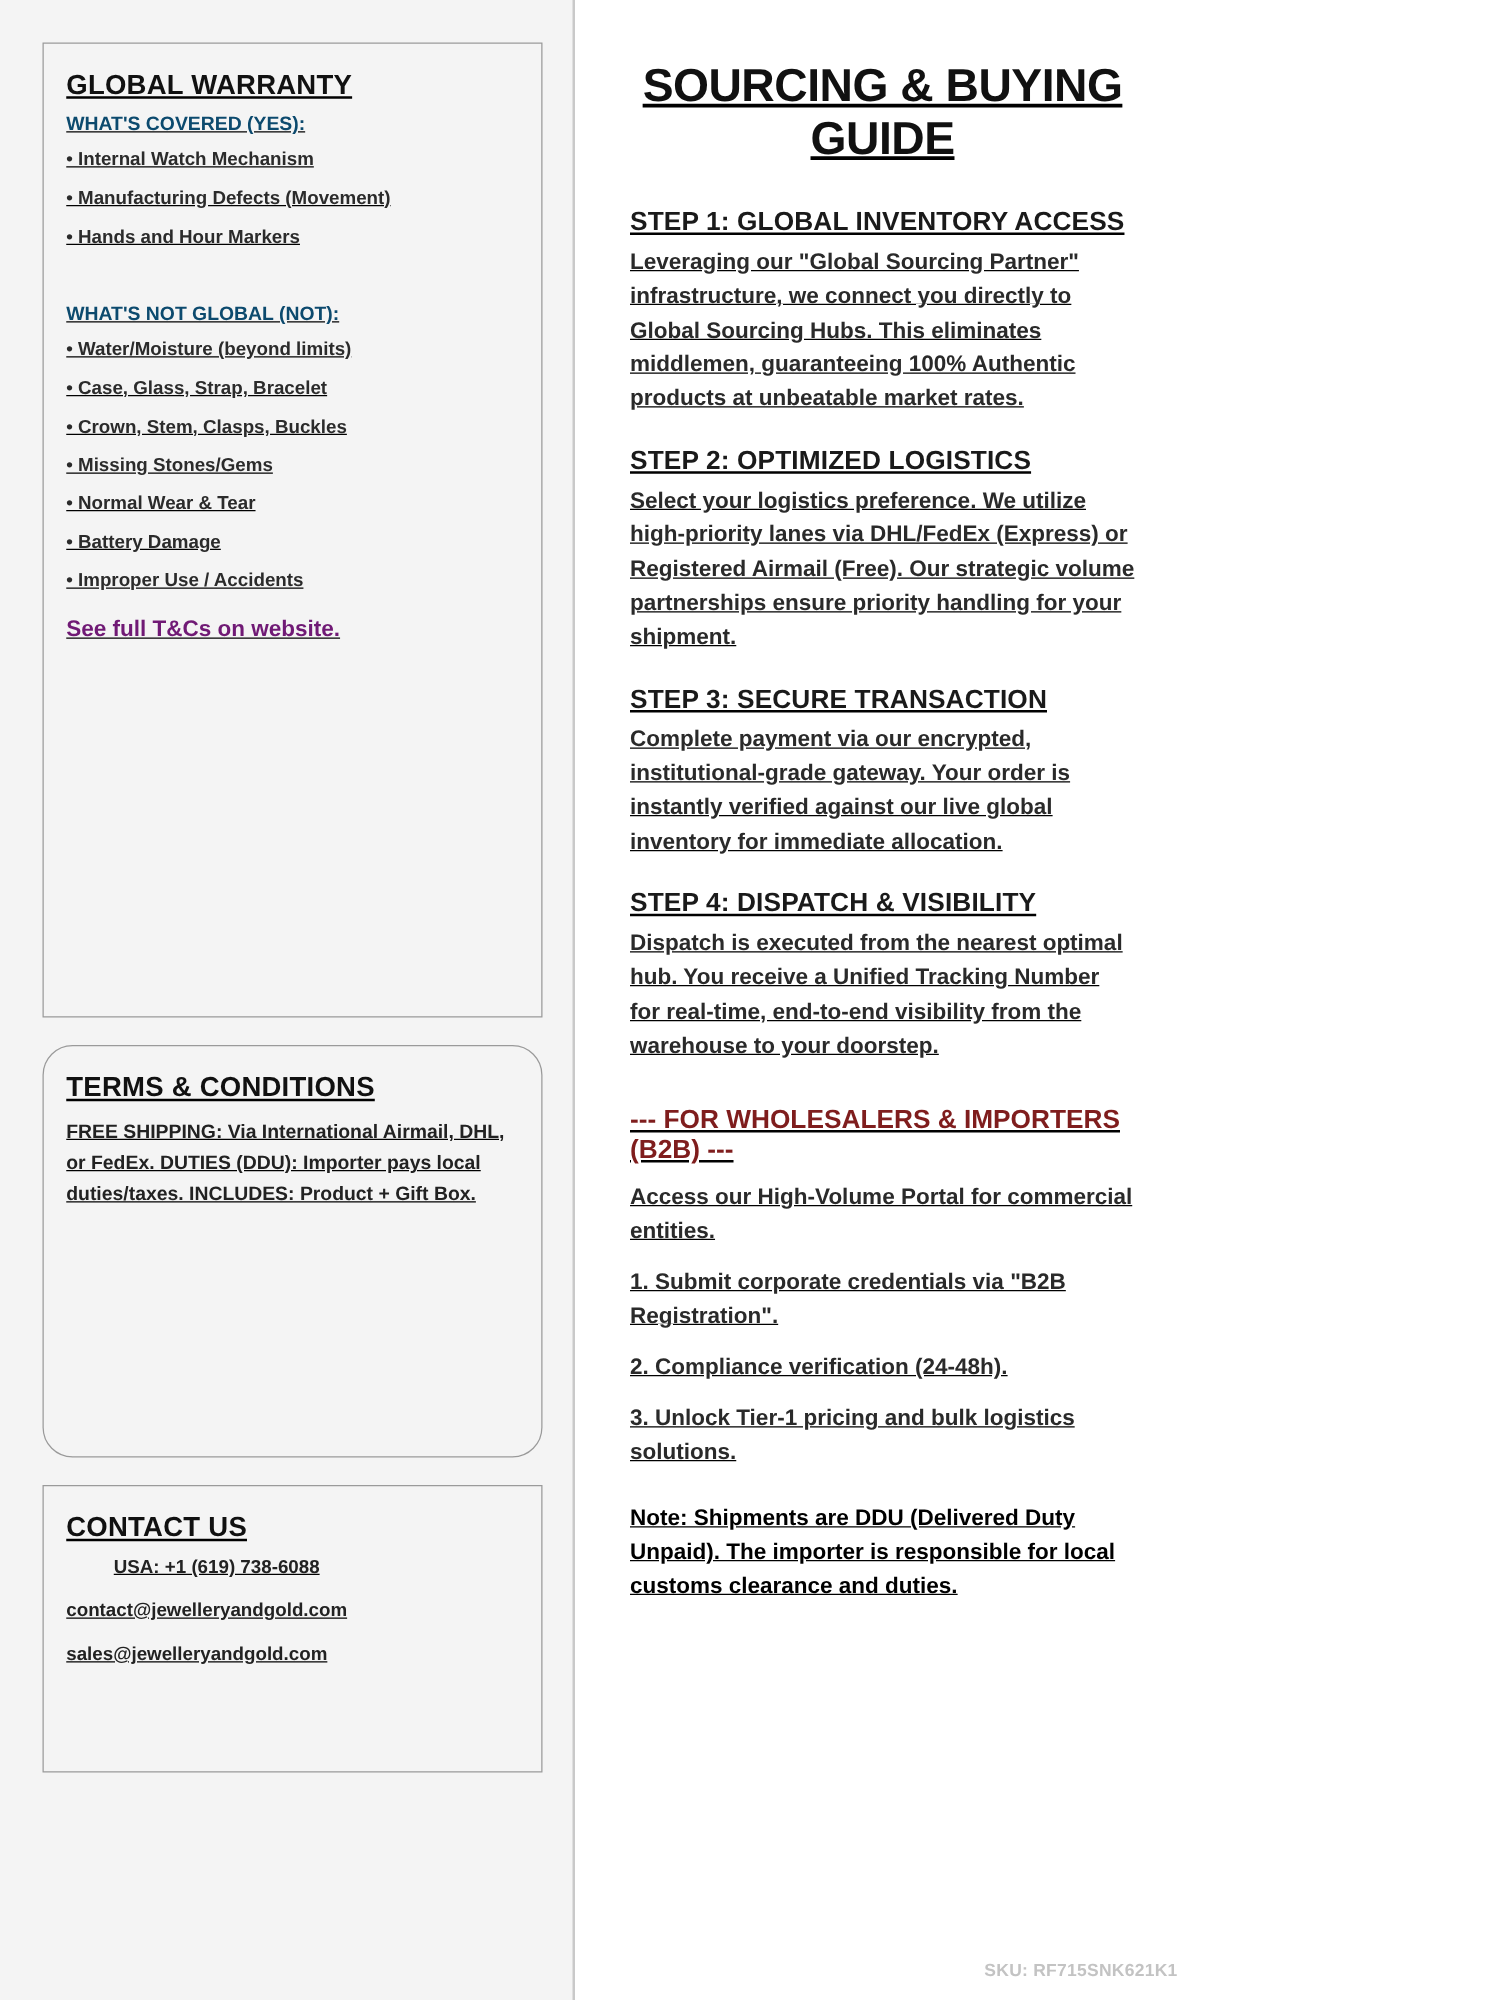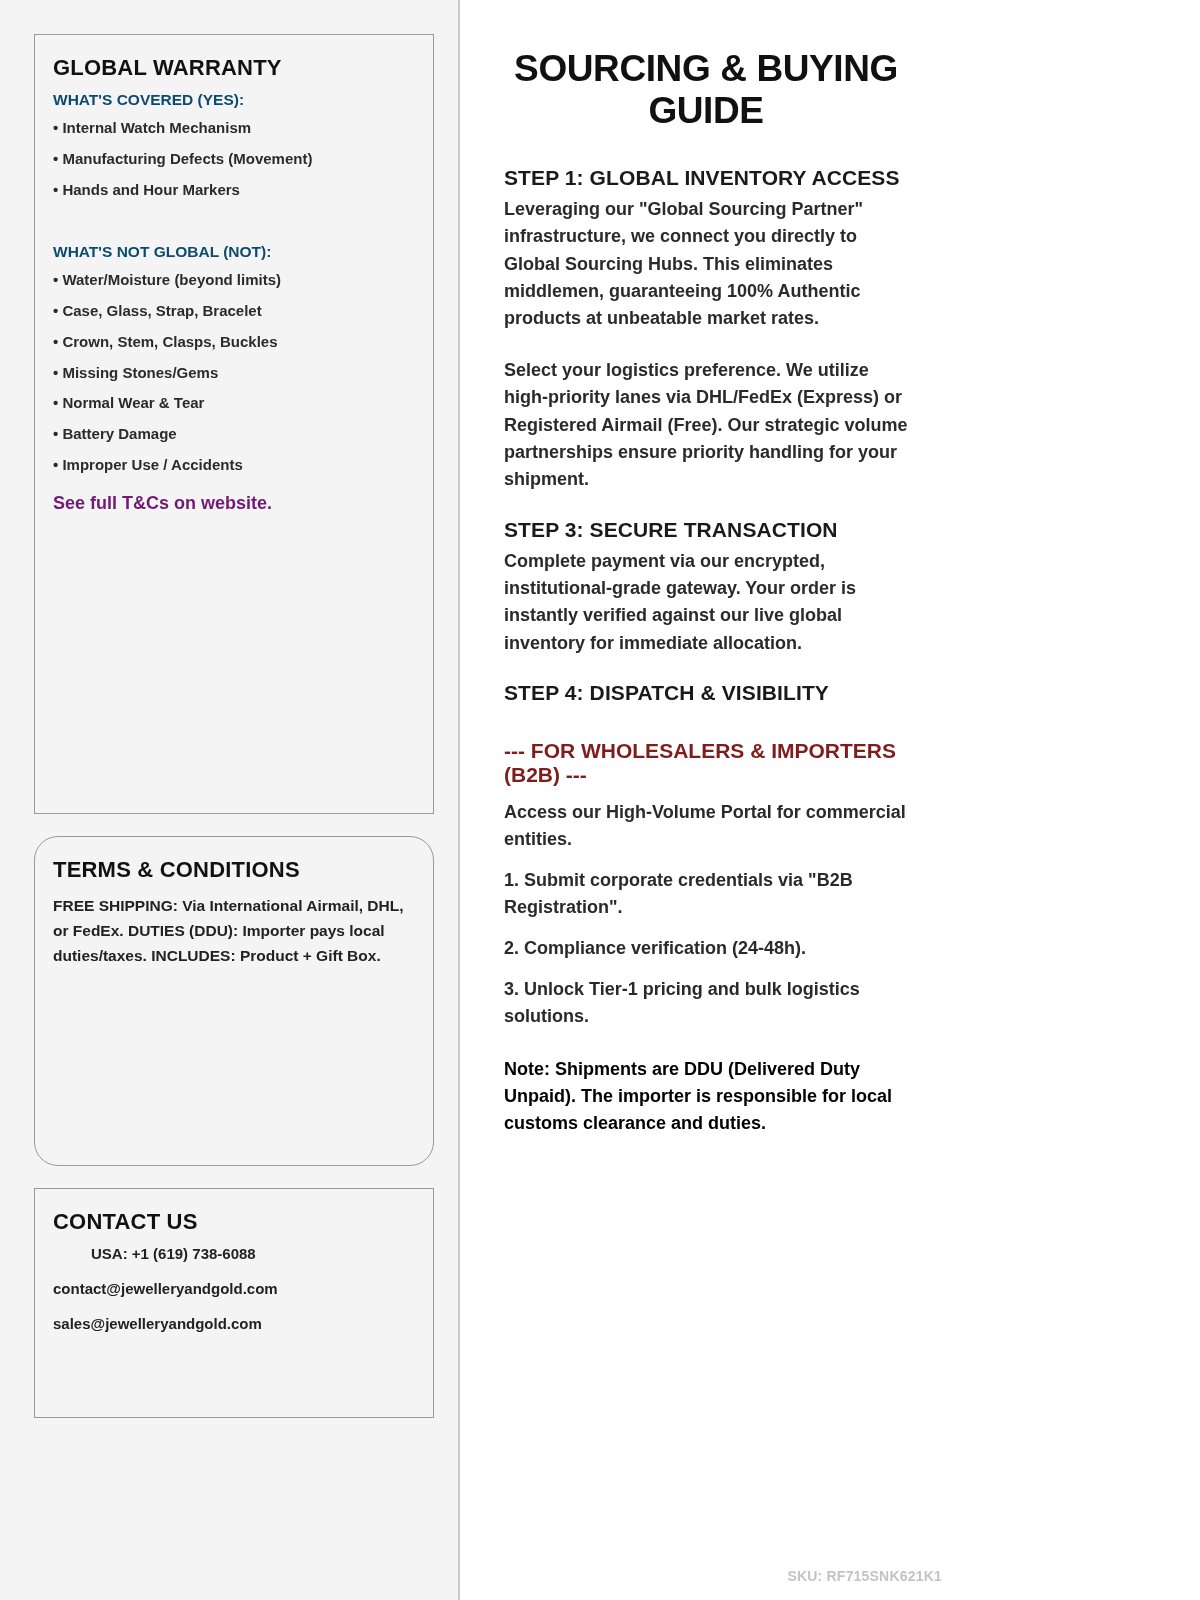--- a/index.html
+++ b/index.html
@@ -10,20 +10,21 @@
     height: 1600px;
     background: #ffffff;
     font-family: "Liberation Sans", sans-serif;
   }
   .page {
     position: relative;
     width: 964px;
     height: 1600px;
     display: flex;
     background: #ffffff;
+    text-decoration: underline;
   }
 
   
   .left-col {
     width: 460px;
     background: #f4f4f4;
     border-right: 2px solid #c9c9c9;
     padding: 34px 24px 0 34px;
     position: relative;
   }
@@ -189,30 +190,32 @@
 
   <div class="right-col">
     <h1 class="guide-title">SOURCING &amp; BUYING GUIDE</h1>
 
     <div class="step">
       <div class="step-head">STEP 1: GLOBAL INVENTORY ACCESS</div>
       <p class="step-body">Leveraging our "Global Sourcing Partner" infrastructure, we connect you directly to Global Sourcing Hubs. This eliminates middlemen, guaranteeing 100% Authentic products at unbeatable market rates.</p>
     </div>
 
     <div class="step">
+      <div class="step-head">STEP 2: OPTIMIZED LOGISTICS</div>
       <p class="step-body">Select your logistics preference. We utilize high-priority lanes via DHL/FedEx (Express) or Registered Airmail (Free). Our strategic volume partnerships ensure priority handling for your shipment.</p>
     </div>
 
     <div class="step">
       <div class="step-head">STEP 3: SECURE TRANSACTION</div>
       <p class="step-body">Complete payment via our encrypted, institutional-grade gateway. Your order is instantly verified against our live global inventory for immediate allocation.</p>
     </div>
 
     <div class="step">
       <div class="step-head">STEP 4: DISPATCH &amp; VISIBILITY</div>
+      <p class="step-body">Dispatch is executed from the nearest optimal hub. You receive a Unified Tracking Number for real-time, end-to-end visibility from the warehouse to your doorstep.</p>
     </div>
 
     <div class="b2b-head">--- FOR WHOLESALERS &amp; IMPORTERS (B2B) ---</div>
     <p class="b2b-line">Access our High-Volume Portal for commercial entities.</p>
     <p class="b2b-line">1. Submit corporate credentials via "B2B Registration".</p>
     <p class="b2b-line">2. Compliance verification (24-48h).</p>
     <p class="b2b-line">3. Unlock Tier-1 pricing and bulk logistics solutions.</p>
     <p class="b2b-note">Note: Shipments are DDU (Delivered Duty Unpaid). The importer is responsible for local customs clearance and duties.</p>
 
     <div class="sku">SKU: RF715SNK621K1</div>

